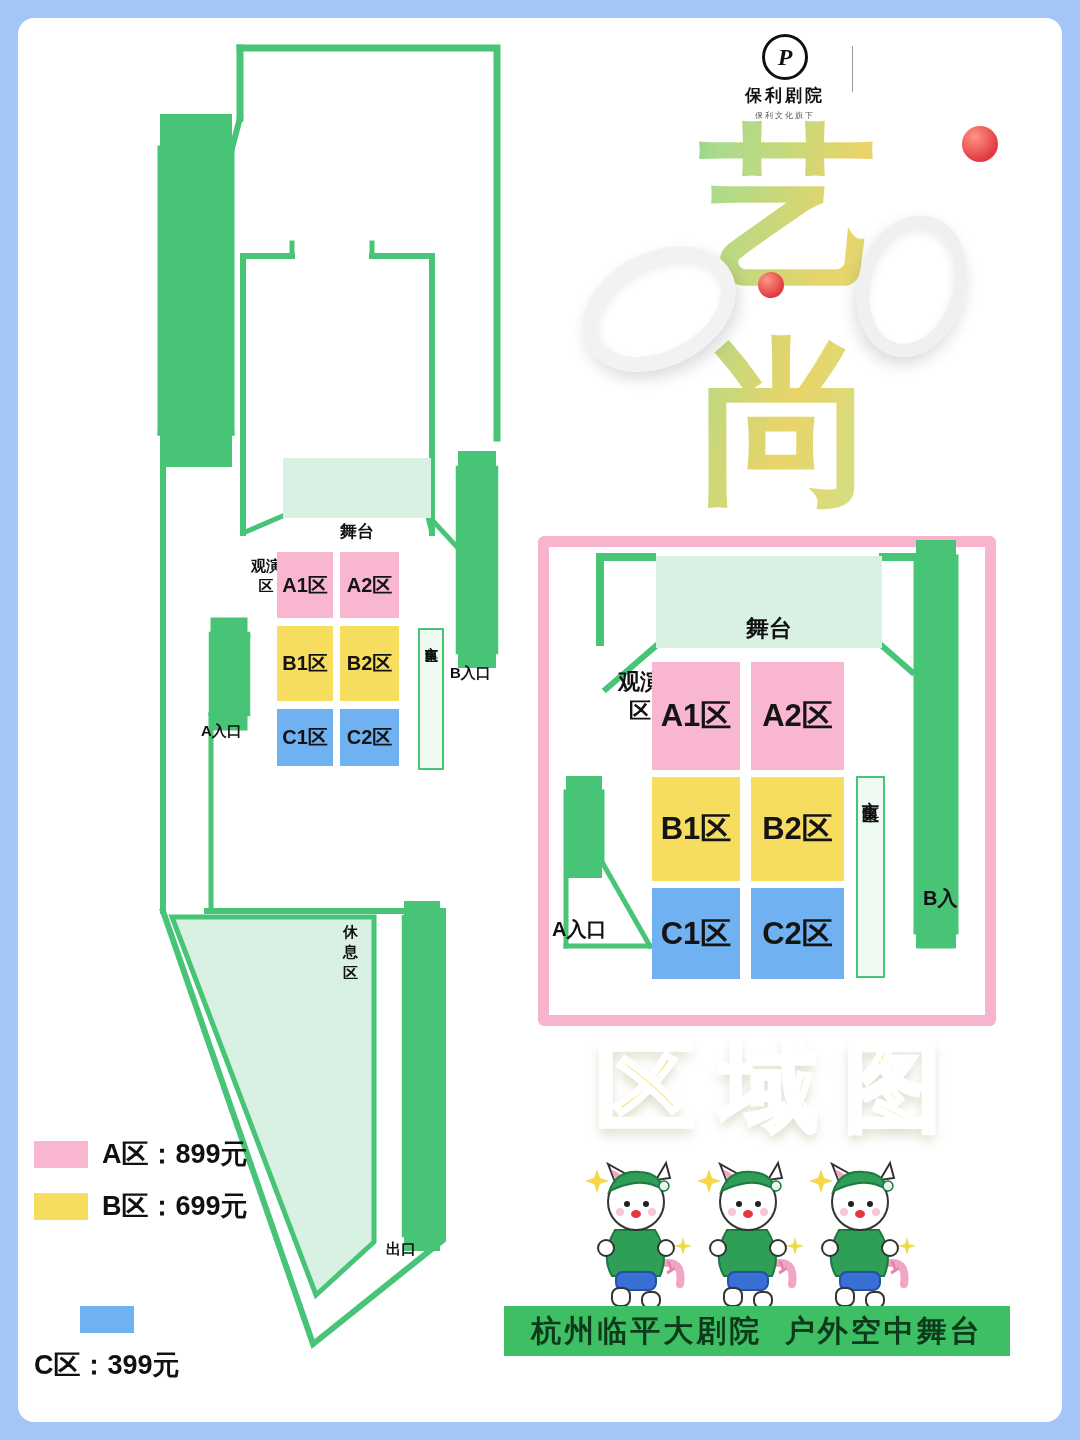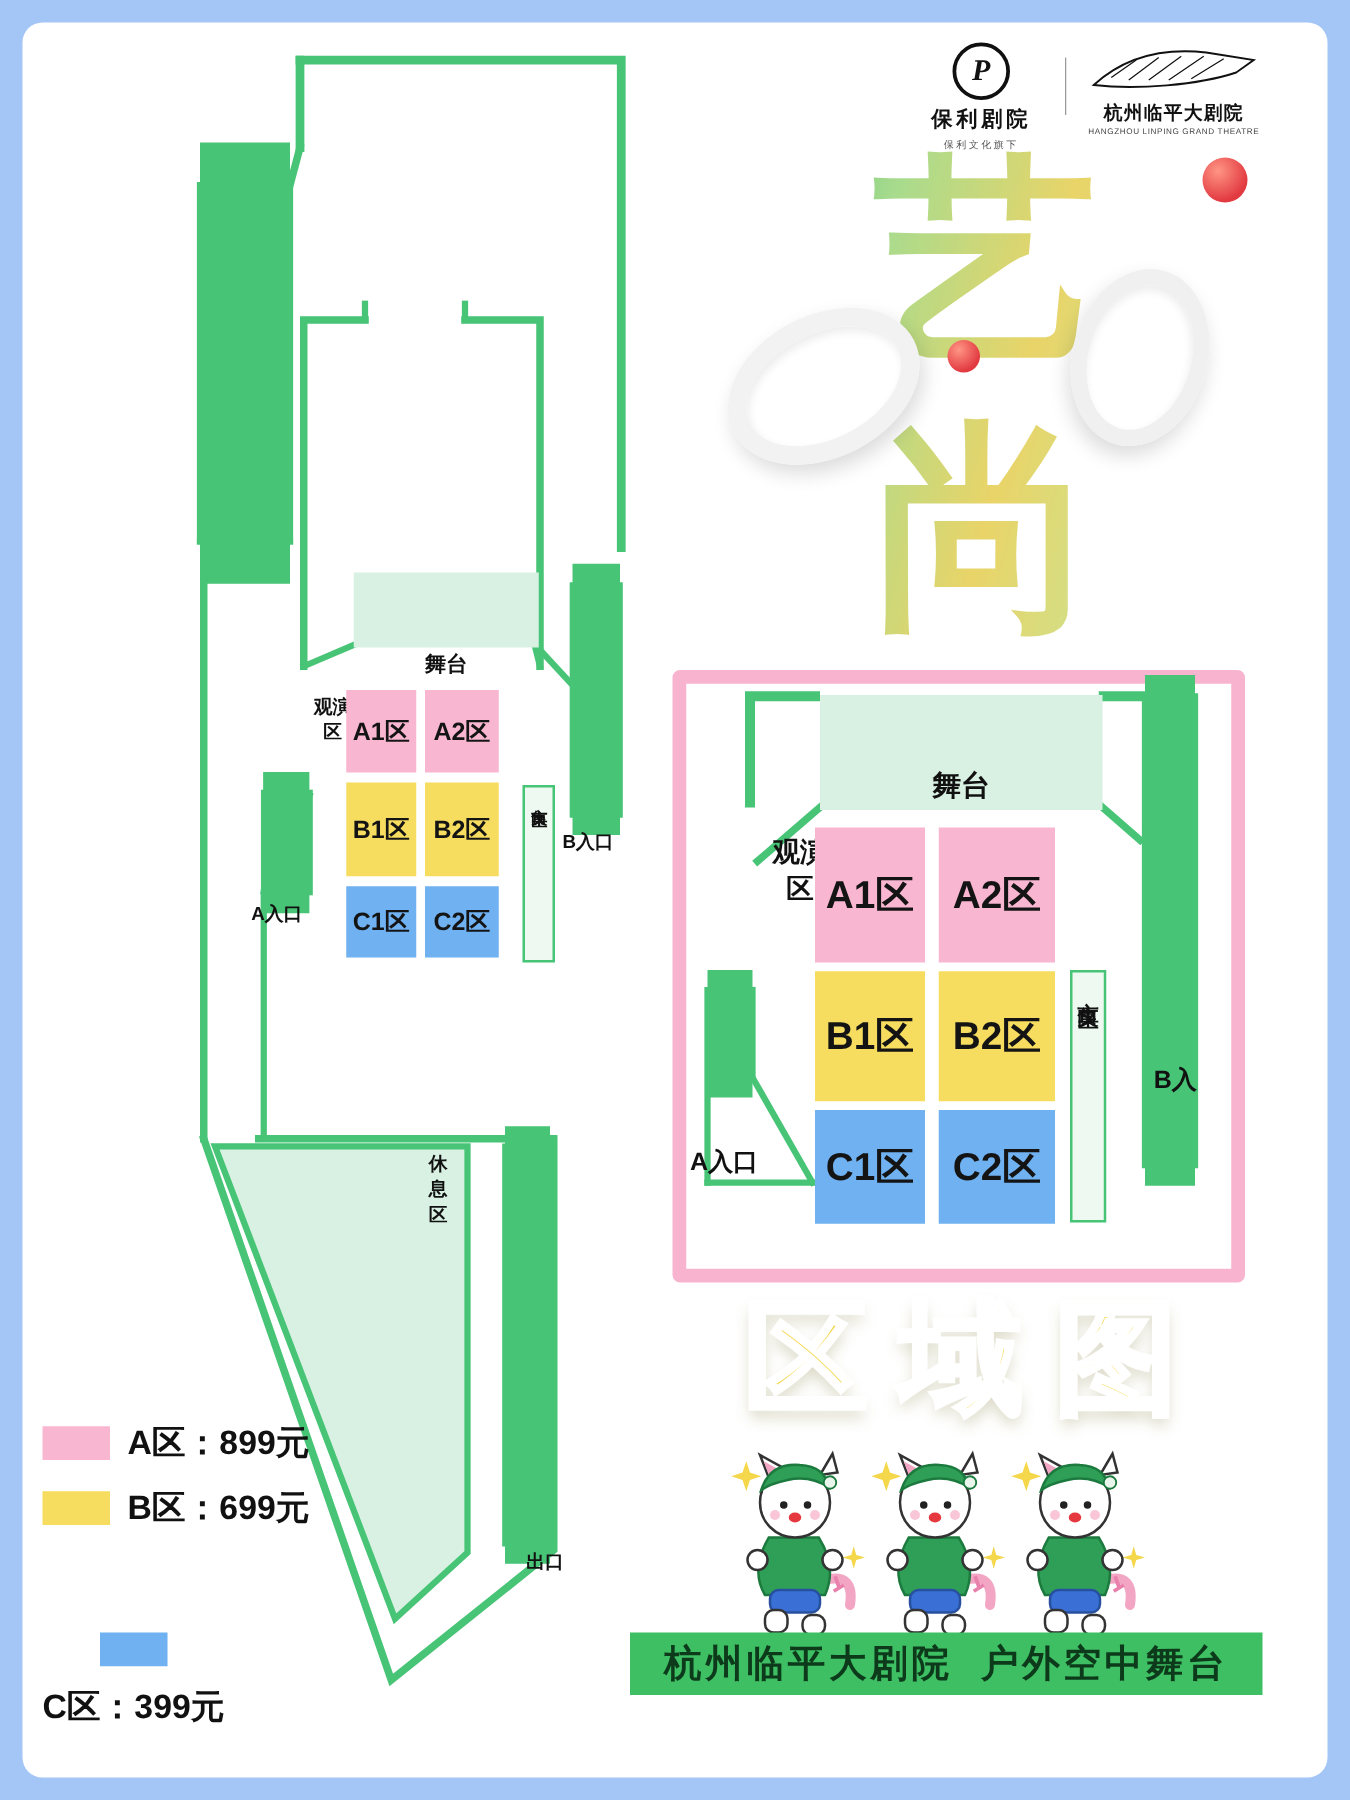--- a/index.html
+++ b/index.html
@@ -56,36 +56,36 @@
   .ov-c1{left:277px;top:709px;width:56px;height:57px;}
   .ov-c2{left:340px;top:709px;width:59px;height:57px;}
   .ov-stage{left:283px;top:458px;width:148px;height:60px;background:#d8f1e3;}
   .ov-stage-label{left:283px;top:520px;width:148px;text-align:center;font-size:17px;font-weight:700;color:#111;}
   .ov-viewing{left:249px;top:556px;width:34px;font-size:15px;font-weight:700;line-height:1.3;word-break:break-all;text-align:center;color:#111;}
   .ov-market{left:418px;top:628px;width:22px;height:138px;background:#eef9f2;border:2px solid #47c476;display:flex;justify-content:center;}
   .ov-market-label{writing-mode:vertical-rl;font-size:13px;font-weight:700;letter-spacing:2px;margin-top:6px;color:#111;}
   .ov-entrance-b{left:450px;top:664px;font-size:15px;font-weight:700;color:#111;}
   .ov-entrance-a{left:201px;top:722px;font-size:15px;font-weight:700;color:#111;}
   .ov-rest{left:343px;top:922px;width:18px;font-size:15px;font-weight:700;word-break:break-all;line-height:1.35;text-align:left;color:#111;}
-  .ov-exit{left:421px;top:1240px;font-size:15px;font-weight:700;color:#111;}
+  .ov-exit{left:386px;top:1240px;font-size:15px;font-weight:700;color:#111;}
 
   
   .detail-box{left:538px;top:536px;width:436px;height:468px;border:11px solid #f8b3cf;border-radius:6px;}
   .dt-a1{left:652px;top:662px;width:88px;height:108px;}
   .dt-a2{left:751px;top:662px;width:93px;height:108px;}
   .dt-b1{left:652px;top:777px;width:88px;height:104px;}
   .dt-b2{left:751px;top:777px;width:93px;height:104px;}
   .dt-c1{left:652px;top:888px;width:88px;height:91px;}
   .dt-c2{left:751px;top:888px;width:93px;height:91px;}
   .dt-stage{left:656px;top:556px;width:226px;height:92px;background:#d8f1e3;display:flex;align-items:flex-end;justify-content:center;
     padding-bottom:4px;font-size:23px;font-weight:700;color:#111;box-sizing:border-box;}
   .dt-viewing{left:616px;top:668px;width:48px;font-size:22px;font-weight:700;word-break:break-all;line-height:1.3;text-align:center;color:#111;}
   .dt-market{left:856px;top:776px;width:25px;height:198px;background:#eef9f2;border:2px solid #47c476;display:flex;justify-content:center;}
   .dt-market-label{writing-mode:vertical-rl;font-size:17px;font-weight:700;letter-spacing:3px;margin-top:10px;color:#111;}
-  .dt-entrance-b{left:923px;top:850px;font-size:20px;font-weight:700;color:#111;}
+  .dt-entrance-b{left:923px;top:885px;font-size:20px;font-weight:700;color:#111;}
   .dt-entrance-a{left:552px;top:916px;font-size:20px;font-weight:700;color:#111;}
 
   
   .section-title{position:absolute;left:538px;top:1022px;width:436px;text-align:center;font-size:98px;font-weight:900;color:#f4d74b;
     -webkit-text-stroke:4px #ffffff;letter-spacing:26px;padding-left:26px;text-shadow:0 7px 12px rgba(120,110,40,.28);}
 
   
   .cats{position:absolute;left:582px;top:1156px;width:336px;height:162px;}
   .banner{position:absolute;left:504px;top:1306px;width:506px;height:50px;background:#3ebf63;color:#0c3a1a;font-size:30px;font-weight:900;
     display:flex;align-items:center;justify-content:center;letter-spacing:3px;white-space:pre;}
@@ -104,28 +104,20 @@
 
 <div class="page">
   <div class="card"></div>
 
   <div class="poly-logo">
     <div class="poly-mark">P</div>
     <div class="poly-name">保利剧院</div>
     <div class="poly-sub">保利文化旗下</div>
   </div>
   <div class="logo-divider"></div>
-  <div class="linping-logo">
-    <svg width="140" height="40" viewBox="0 0 140 40">
-      <path d="M6,34 C30,12 60,4 96,8 L134,14 L120,24 C90,34 40,38 6,34 Z" fill="none" stroke="#111" stroke-width="1.5"></path>
-      <path d="M20,28 L40,14 M34,30 L58,12 M50,30 L76,11 M66,30 L94,11 M84,29 L110,13" stroke="#111" stroke-width="1" fill="none"></path>
-    </svg>
-    <div class="linping-name">杭州临平大剧院</div>
-    <div class="linping-sub">HANGZHOU LINPING GRAND THEATRE</div>
-  </div>
 
   <div class="title-art">
     <div class="title-ring-1"></div>
     <div class="title-ring-2"></div>
     <div class="title-ball-1"></div>
     <div class="title-ball-2"></div>
     <div class="title-line1">艺尚</div>
   </div>
 
   <div class="detail-box abs"></div>

